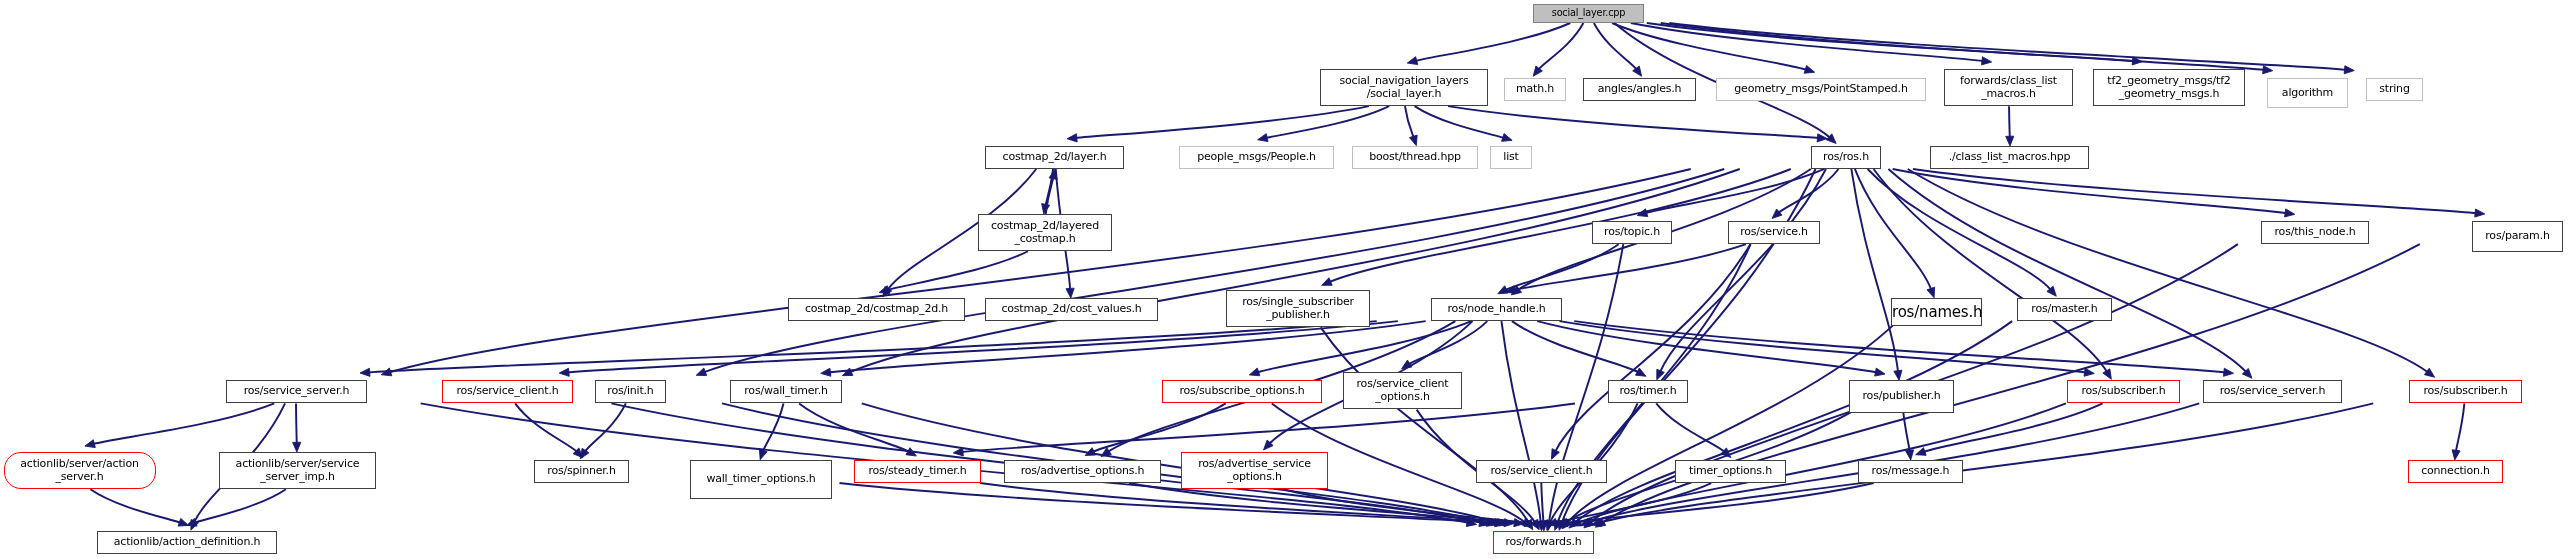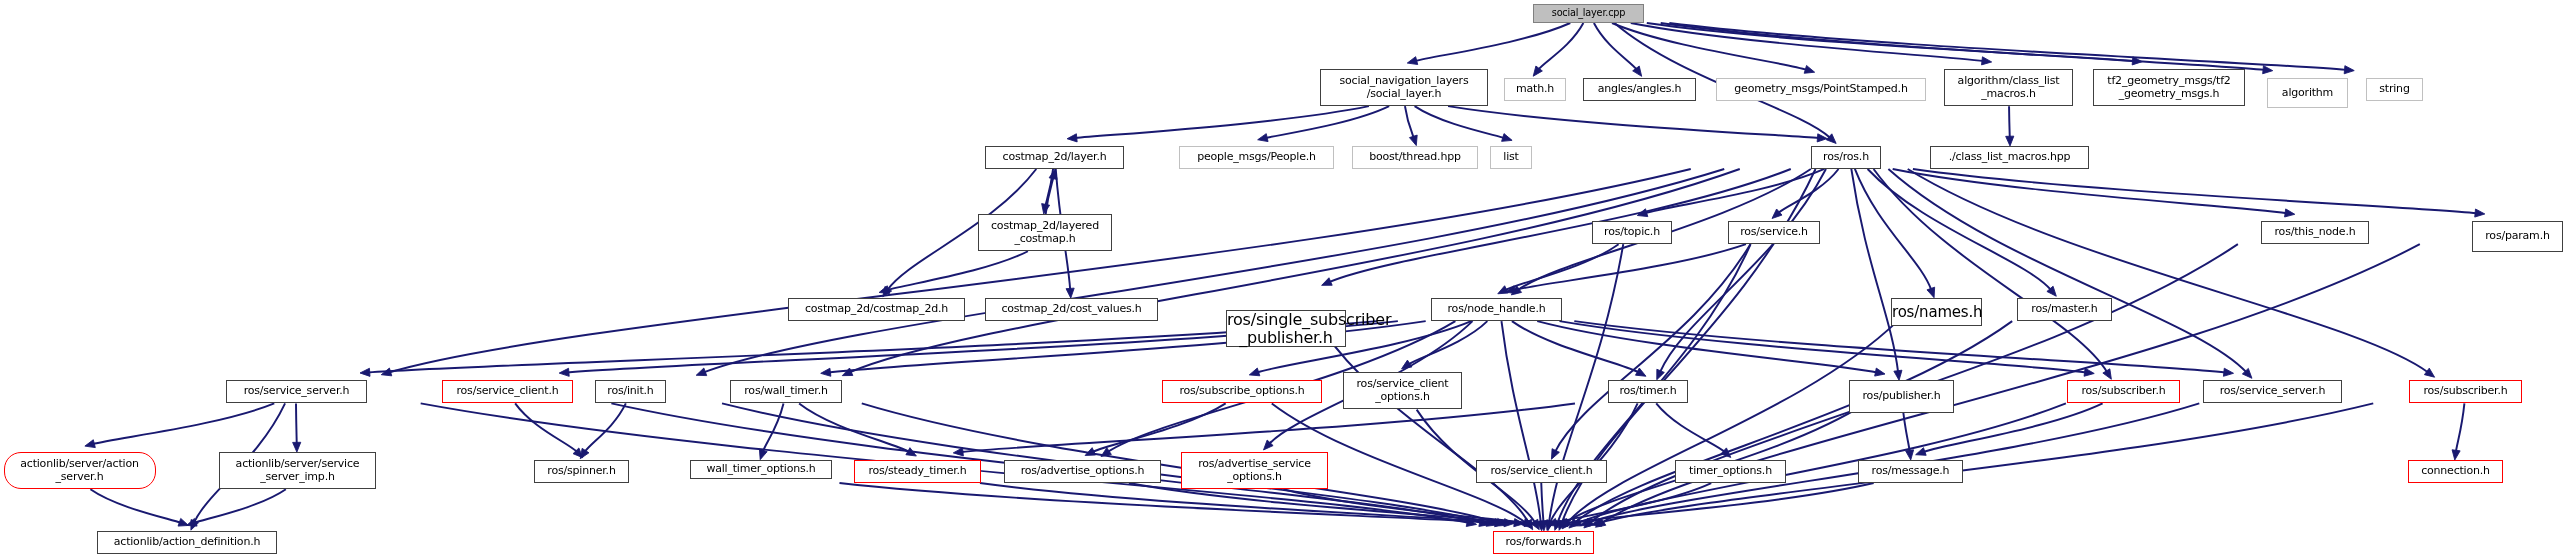--- a/index.html
+++ b/index.html
@@ -246,41 +246,41 @@
       <path class="edge-path" d="M 1780.4 456 C 1573.9 484.8, 1185.6799999999998 500.8, 1086.56 511"></path>
       <polygon class="edge-head" points="1077.6072778436744,511.9212849676606 1088.0786148290458,506.21943423839787 1089.020372795988,515.3711057759751"></polygon>
     </svg>
   <div id="node-layer">
       <div class="node b-title" style="left: 1533px; top: 3.5px; width: 111px; height: 19.5px; font-size: 9.7px;"><span class="node-label">social_layer.cpp</span></div>
       <div class="node b-dark" style="left: 1320px; top: 69px; width: 168px; height: 37px; font-size: 11px;"><span class="node-label">social_navigation_layers
 /social_layer.h</span></div>
       <div class="node b-light" style="left: 1504px; top: 78px; width: 62px; height: 23px; font-size: 11px;"><span class="node-label">math.h</span></div>
       <div class="node b-dark" style="left: 1583px; top: 78px; width: 113px; height: 23px; font-size: 11px;"><span class="node-label">angles/angles.h</span></div>
       <div class="node b-light" style="left: 1716px; top: 78px; width: 210px; height: 23px; font-size: 11px;"><span class="node-label">geometry_msgs/PointStamped.h</span></div>
-      <div class="node b-dark" style="left: 1944px; top: 69px; width: 129px; height: 37px; font-size: 11px;"><span class="node-label">algorithm/class_list
+      <div class="node b-dark" style="left: 1944px; top: 69px; width: 129px; height: 37px; font-size: 11px;"><span class="node-label">forwards/class_list
 _macros.h</span></div>
       <div class="node b-dark" style="left: 2093px; top: 69px; width: 152px; height: 37px; font-size: 11px;"><span class="node-label">tf2_geometry_msgs/tf2
 _geometry_msgs.h</span></div>
       <div class="node b-light" style="left: 2267px; top: 78px; width: 81px; height: 30px; font-size: 11px;"><span class="node-label">algorithm</span></div>
       <div class="node b-light" style="left: 2366px; top: 78px; width: 57px; height: 23px; font-size: 11px;"><span class="node-label">string</span></div>
       <div class="node b-dark" style="left: 985px; top: 146px; width: 139px; height: 23px; font-size: 11px;"><span class="node-label">costmap_2d/layer.h</span></div>
       <div class="node b-light" style="left: 1179px; top: 146px; width: 155px; height: 23px; font-size: 11px;"><span class="node-label">people_msgs/People.h</span></div>
       <div class="node b-light" style="left: 1352px; top: 146px; width: 126px; height: 23px; font-size: 11px;"><span class="node-label">boost/thread.hpp</span></div>
       <div class="node b-light" style="left: 1490px; top: 146px; width: 42px; height: 23px; font-size: 11px;"><span class="node-label">list</span></div>
       <div class="node b-dark" style="left: 1811px; top: 146px; width: 70px; height: 23px; font-size: 11px;"><span class="node-label">ros/ros.h</span></div>
       <div class="node b-dark" style="left: 1930px; top: 146px; width: 159px; height: 23px; font-size: 11px;"><span class="node-label">./class_list_macros.hpp</span></div>
       <div class="node b-dark" style="left: 978px; top: 214px; width: 134px; height: 37px; font-size: 11px;"><span class="node-label">costmap_2d/layered
 _costmap.h</span></div>
       <div class="node b-dark" style="left: 1592px; top: 221px; width: 80px; height: 23px; font-size: 11px;"><span class="node-label">ros/topic.h</span></div>
       <div class="node b-dark" style="left: 1728px; top: 221px; width: 92px; height: 23px; font-size: 11px;"><span class="node-label">ros/service.h</span></div>
       <div class="node b-dark" style="left: 2261px; top: 221px; width: 108px; height: 23px; font-size: 11px;"><span class="node-label">ros/this_node.h</span></div>
       <div class="node b-dark" style="left: 2472px; top: 221px; width: 91px; height: 31px; font-size: 11px;"><span class="node-label">ros/param.h</span></div>
       <div class="node b-dark" style="left: 788px; top: 298px; width: 177px; height: 23px; font-size: 11px;"><span class="node-label">costmap_2d/costmap_2d.h</span></div>
       <div class="node b-dark" style="left: 985px; top: 298px; width: 173px; height: 23px; font-size: 11px;"><span class="node-label">costmap_2d/cost_values.h</span></div>
-      <div class="node b-dark" style="left: 1226px; top: 290px; width: 120px; height: 37px; font-size: 16px; margin-top: 20px;"><span class="node-label">ros/single_subscriber
+      <div class="node b-dark" style="left: 1226px; top: 290px; width: 144px; height: 37px; font-size: 11px;"><span class="node-label">ros/single_subscriber
 _publisher.h</span></div>
       <div class="node b-dark" style="left: 1431px; top: 298px; width: 131px; height: 23px; font-size: 11px;"><span class="node-label">ros/node_handle.h</span></div>
       <div class="node b-dark" style="left: 1891px; top: 298px; width: 91px; height: 28px; font-size: 15px;"><span class="node-label">ros/names.h</span></div>
       <div class="node b-dark" style="left: 2017px; top: 298px; width: 95px; height: 23px; font-size: 11px;"><span class="node-label">ros/master.h</span></div>
       <div class="node b-dark" style="left: 226px; top: 380px; width: 141px; height: 23px; font-size: 11px;"><span class="node-label">ros/service_server.h</span></div>
       <div class="node b-red" style="left: 442px; top: 380px; width: 131px; height: 23px; font-size: 11px;"><span class="node-label">ros/service_client.h</span></div>
       <div class="node b-dark" style="left: 595px; top: 380px; width: 71px; height: 23px; font-size: 11px;"><span class="node-label">ros/init.h</span></div>
       <div class="node b-dark" style="left: 730px; top: 380px; width: 112px; height: 23px; font-size: 11px;"><span class="node-label">ros/wall_timer.h</span></div>
       <div class="node b-red" style="left: 1162px; top: 380px; width: 160px; height: 23px; font-size: 11px;"><span class="node-label">ros/subscribe_options.h</span></div>
       <div class="node b-dark" style="left: 1343px; top: 372px; width: 119px; height: 37px; font-size: 11px;"><span class="node-label">ros/service_client
@@ -288,21 +288,21 @@
       <div class="node b-dark" style="left: 1608px; top: 380px; width: 80px; height: 23px; font-size: 11px;"><span class="node-label">ros/timer.h</span></div>
       <div class="node b-dark" style="left: 1849px; top: 380px; width: 105px; height: 33px; font-size: 11px;"><span class="node-label">ros/publisher.h</span></div>
       <div class="node b-red" style="left: 2067px; top: 380px; width: 113px; height: 23px; font-size: 11px;"><span class="node-label">ros/subscriber.h</span></div>
       <div class="node b-dark" style="left: 2203px; top: 380px; width: 139px; height: 23px; font-size: 11px;"><span class="node-label">ros/service_server.h</span></div>
       <div class="node b-red" style="left: 2409px; top: 380px; width: 113px; height: 23px; font-size: 11px;"><span class="node-label">ros/subscriber.h</span></div>
       <div class="node b-red" style="left: 3.5px; top: 452px; width: 152px; height: 37px; font-size: 11px; border-radius: 17px;"><span class="node-label">actionlib/server/action
 _server.h</span></div>
       <div class="node b-dark" style="left: 219px; top: 452px; width: 157px; height: 37px; font-size: 11px;"><span class="node-label">actionlib/server/service
 _server_imp.h</span></div>
       <div class="node b-dark" style="left: 534px; top: 460px; width: 95px; height: 23px; font-size: 11px;"><span class="node-label">ros/spinner.h</span></div>
-      <div class="node b-dark" style="left: 690px; top: 460px; width: 142px; height: 19px; font-size: 11px;"><span class="node-label">wall_timer_options.h</span></div>
+      <div class="node b-dark" style="left: 690px; top: 460px; width: 142px; height: 39px; font-size: 11px;"><span class="node-label">wall_timer_options.h</span></div>
       <div class="node b-red" style="left: 854px; top: 460px; width: 127px; height: 23px; font-size: 11px;"><span class="node-label">ros/steady_timer.h</span></div>
       <div class="node b-dark" style="left: 1004px; top: 460px; width: 157px; height: 23px; font-size: 11px;"><span class="node-label">ros/advertise_options.h</span></div>
       <div class="node b-red" style="left: 1181px; top: 452px; width: 147px; height: 37px; font-size: 11px;"><span class="node-label">ros/advertise_service
 _options.h</span></div>
       <div class="node b-dark" style="left: 1476px; top: 460px; width: 131px; height: 23px; font-size: 11px;"><span class="node-label">ros/service_client.h</span></div>
       <div class="node b-dark" style="left: 1675px; top: 460px; width: 111px; height: 23px; font-size: 11px;"><span class="node-label">timer_options.h</span></div>
       <div class="node b-dark" style="left: 1858px; top: 460px; width: 105px; height: 23px; font-size: 11px;"><span class="node-label">ros/message.h</span></div>
       <div class="node b-red" style="left: 2408px; top: 460px; width: 95px; height: 23px; font-size: 11px;"><span class="node-label">connection.h</span></div>
       <div class="node b-dark" style="left: 97px; top: 531px; width: 180px; height: 23px; font-size: 11px;"><span class="node-label">actionlib/action_definition.h</span></div>
       <div class="node b-red" style="left: 1493px; top: 531px; width: 101px; height: 23px; font-size: 11px;"><span class="node-label">ros/forwards.h</span></div>

